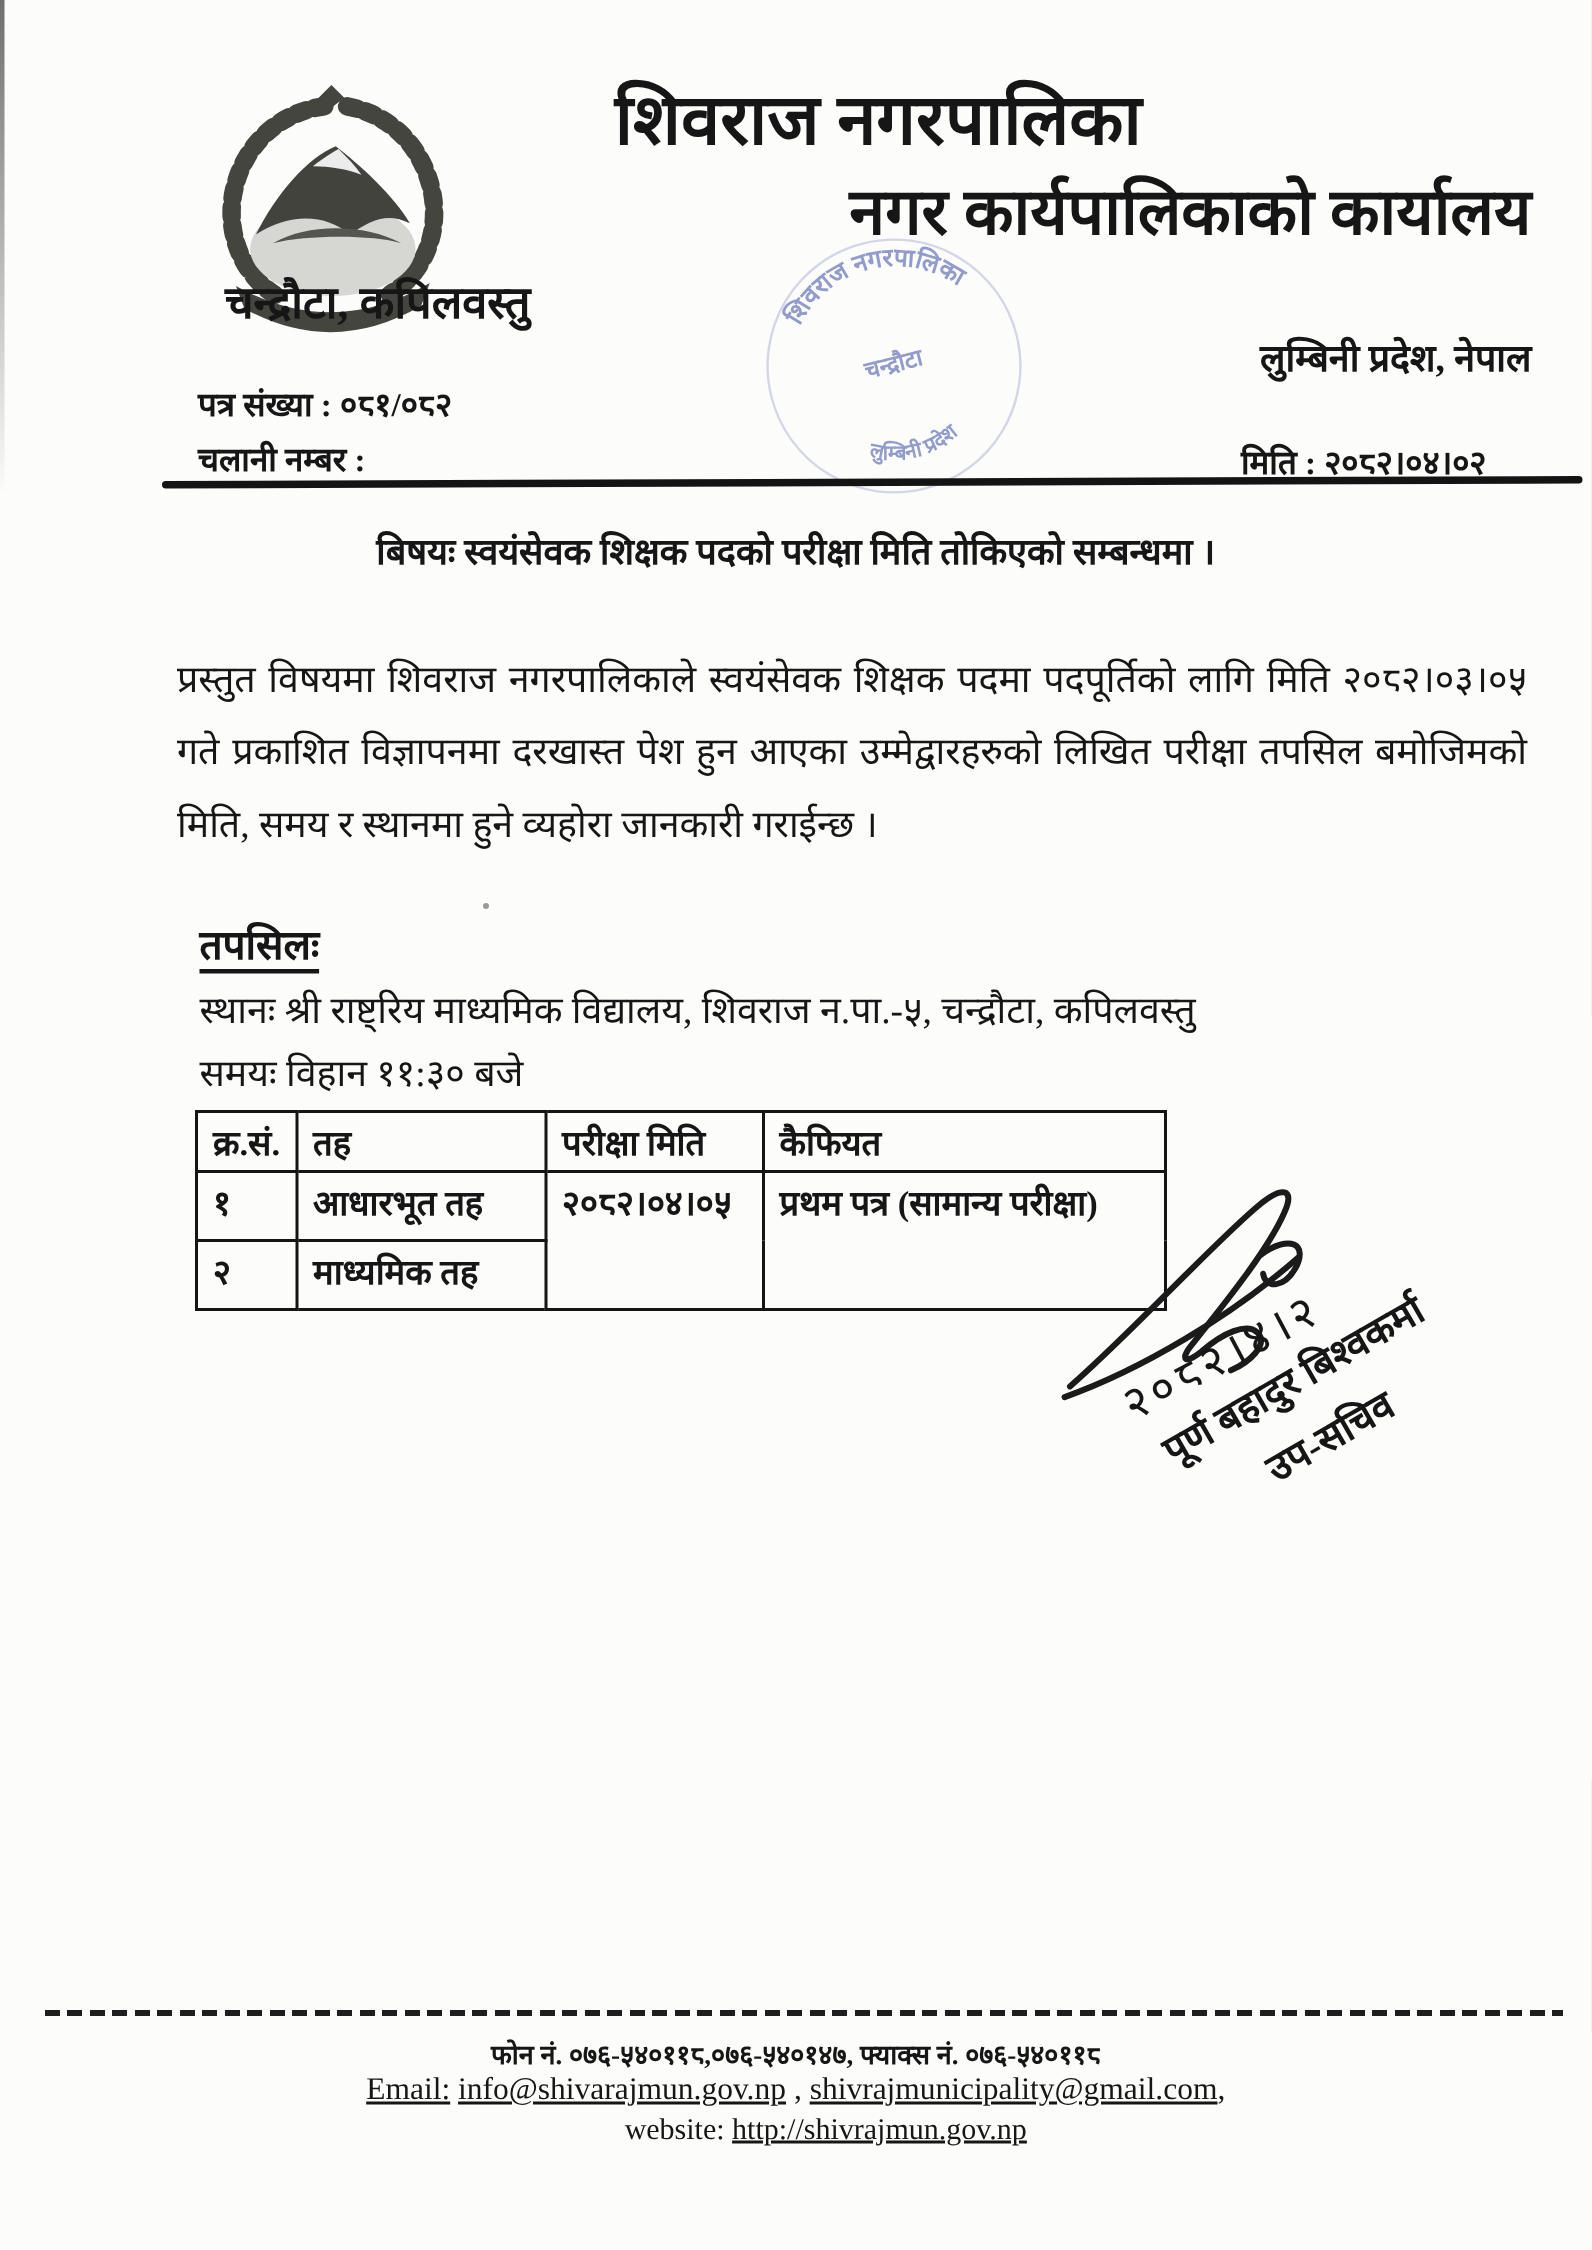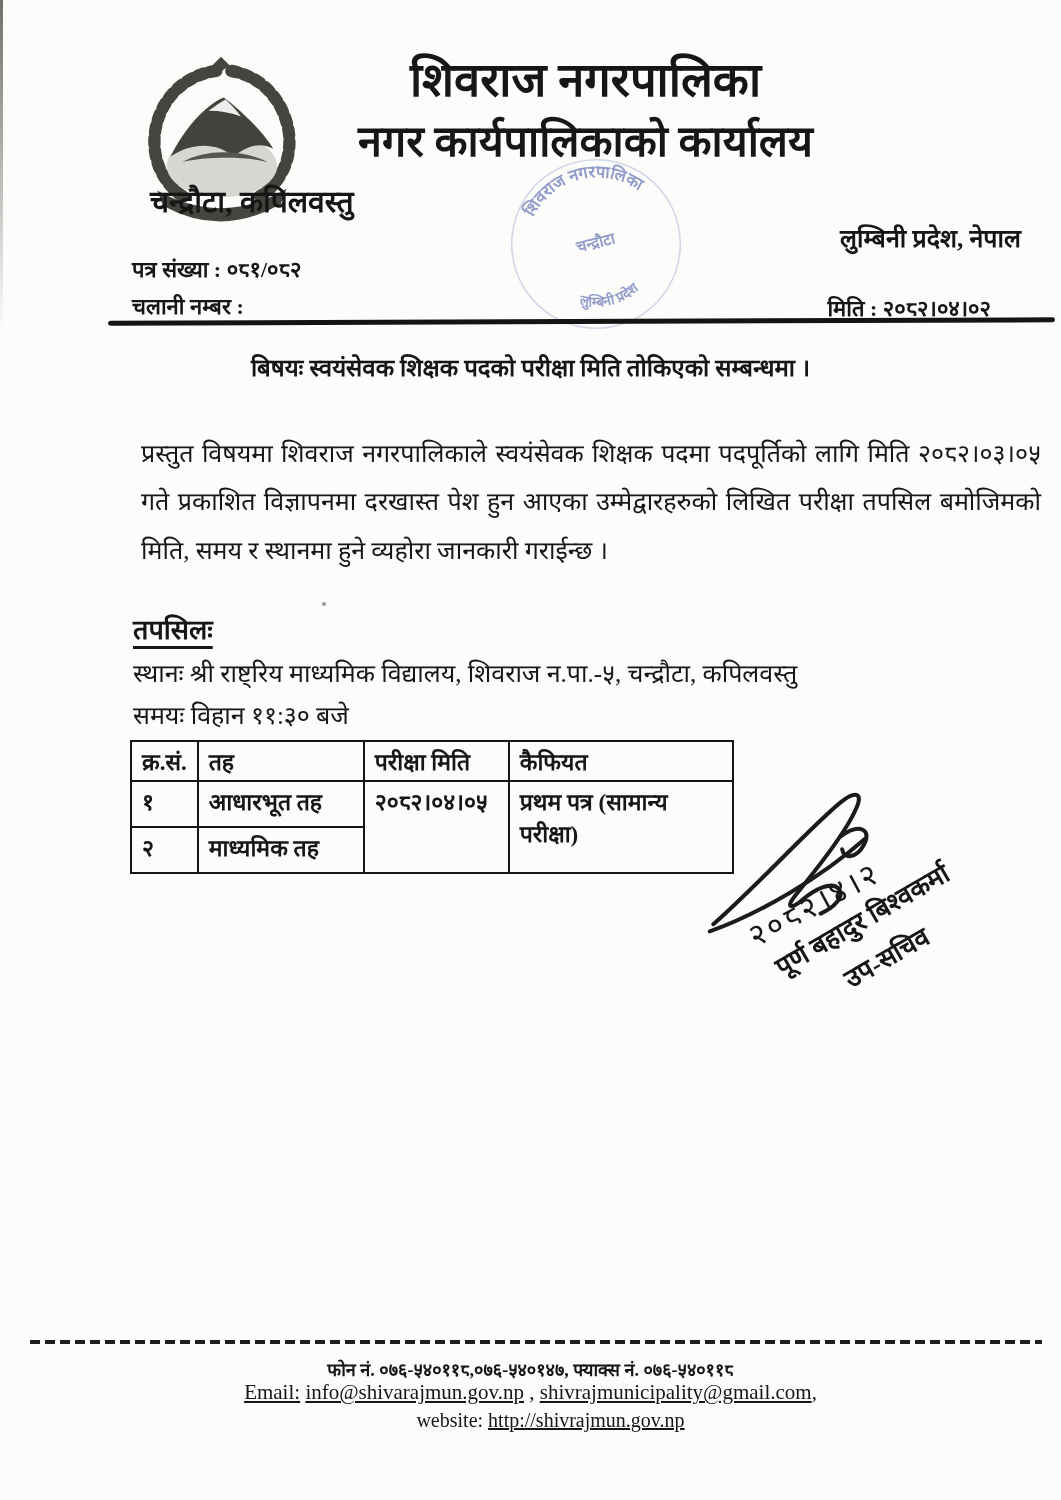--- a/index.html
+++ b/index.html
@@ -16,54 +16,54 @@
   .edge-shadow { left:0; top:0; width:3px; height:330px;
     background:linear-gradient(#6f6f6b,rgba(120,120,116,0)); }
   .speck { left:322px; top:602px; width:4px; height:4px; background:#9a9a96; border-radius:50%; }
 
   
   .logo { left:125px; top:50px; width:190px; height:190px; }
   .stamp { left:498px; top:146px; width:196px; height:196px;
     opacity:.55; transform:rotate(-14deg); z-index:0; }
   .title1 { left:150px; right:40px; top:46px; text-align:center;
     font-size:47px; font-weight:700; z-index:1; }
-  .title2 { left:150px; right:40px; top:110px; text-align:center;
+  .title2 { left:150px; right:40px; top:110px; text-align:right;
     font-size:43px; font-weight:700; z-index:1; }
   .addr   { left:150px; right:40px; top:180px; text-align:left;
     font-size:30px; font-weight:700; z-index:1; }
   .prov   { left:150px; right:40px; top:220px; text-align:right;
     font-size:25px; font-weight:700; z-index:1; }
 
   
   .meta { font-size:22px; font-weight:700; }
   .ref      { left:132px; top:253px; }
   .dispatch { left:132px; top:290px; }
   .date     { right:70px; top:292px; }
 
   .rule { left:108px; top:319px; width:947px; height:5px; background:#141414;
     border-radius:3px; transform:rotate(-.2deg); }
 
   .subject { top:350px; font-size:24px; font-weight:600; }
 
-  .bodytext { left:141px; top:430px; width:900px; font-size:25px;
+  .bodytext { left:118px; top:430px; width:900px; font-size:25px;
     line-height:1.93; text-align:justify; }
 
   .tapasil { left:133px; top:610px; font-size:27px; font-weight:700;
     text-decoration:underline; text-decoration-thickness:2.5px; text-underline-offset:7px; }
   .loc  { left:133px; top:655px; font-size:25px; }
   .time { left:133px; top:697px; font-size:25px; }
 
   
   .tbl { left:130px; top:740px; }
   table { border-collapse:collapse; font-size:23px; }
   th,td { border:2.5px solid #151515; padding:3px 10px; text-align:left;
     font-weight:600; vertical-align:top; }
   th { height:40px; }
   td { height:46px; }
-  .c0 { width:66px; } .c1 { width:166px; } .c2 { width:145px; } .c3 { width:224px;border-radius:14px; }
+  .c0 { width:66px; } .c1 { width:166px; } .c2 { width:145px; } .c3 { width:268px;border-radius:14px; }
 
   
   .sig-svg   { left:703px; top:783px; width:212px; height:152px; }
   .rot { white-space:nowrap; transform-origin:0 50%; transform:rotate(-28deg); }
   .sig-date  { left:750px; top:916px; font-size:31px; letter-spacing:3px; font-weight:500; }
   .sig-name  { left:777px; top:950px; font-size:26px; font-weight:700; transform:rotate(-30deg); }
   .sig-title { left:846px; top:962px; font-size:26px; font-weight:700; transform:rotate(-30deg); }
 
   
   .dashes { left:30px; top:1340px; width:1012px; height:4px;

